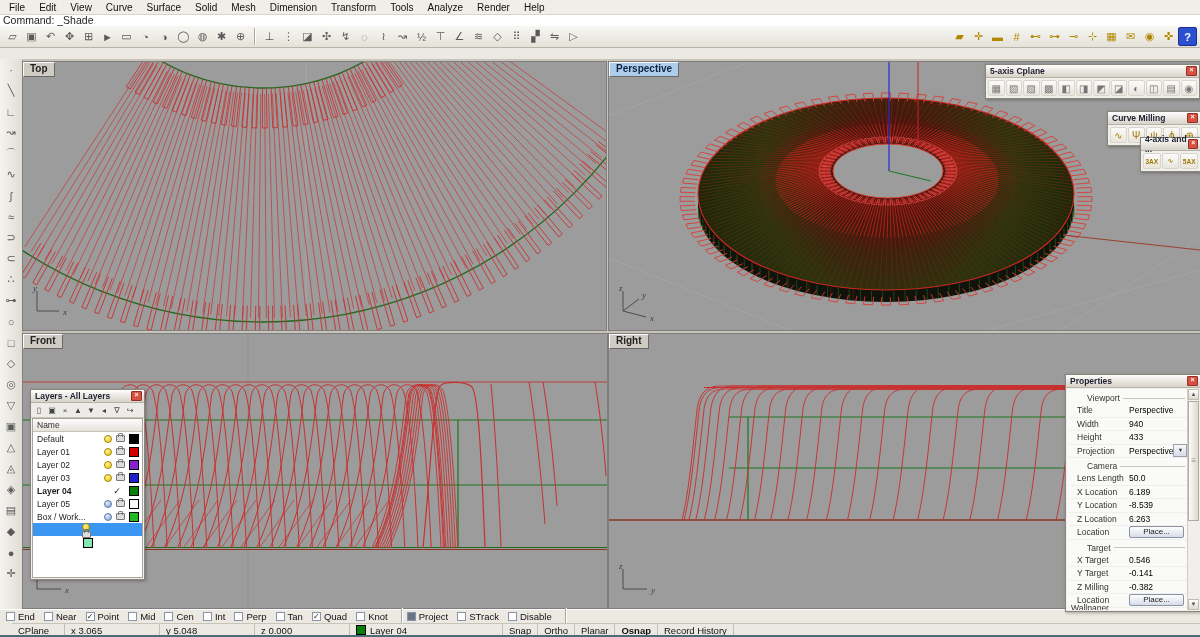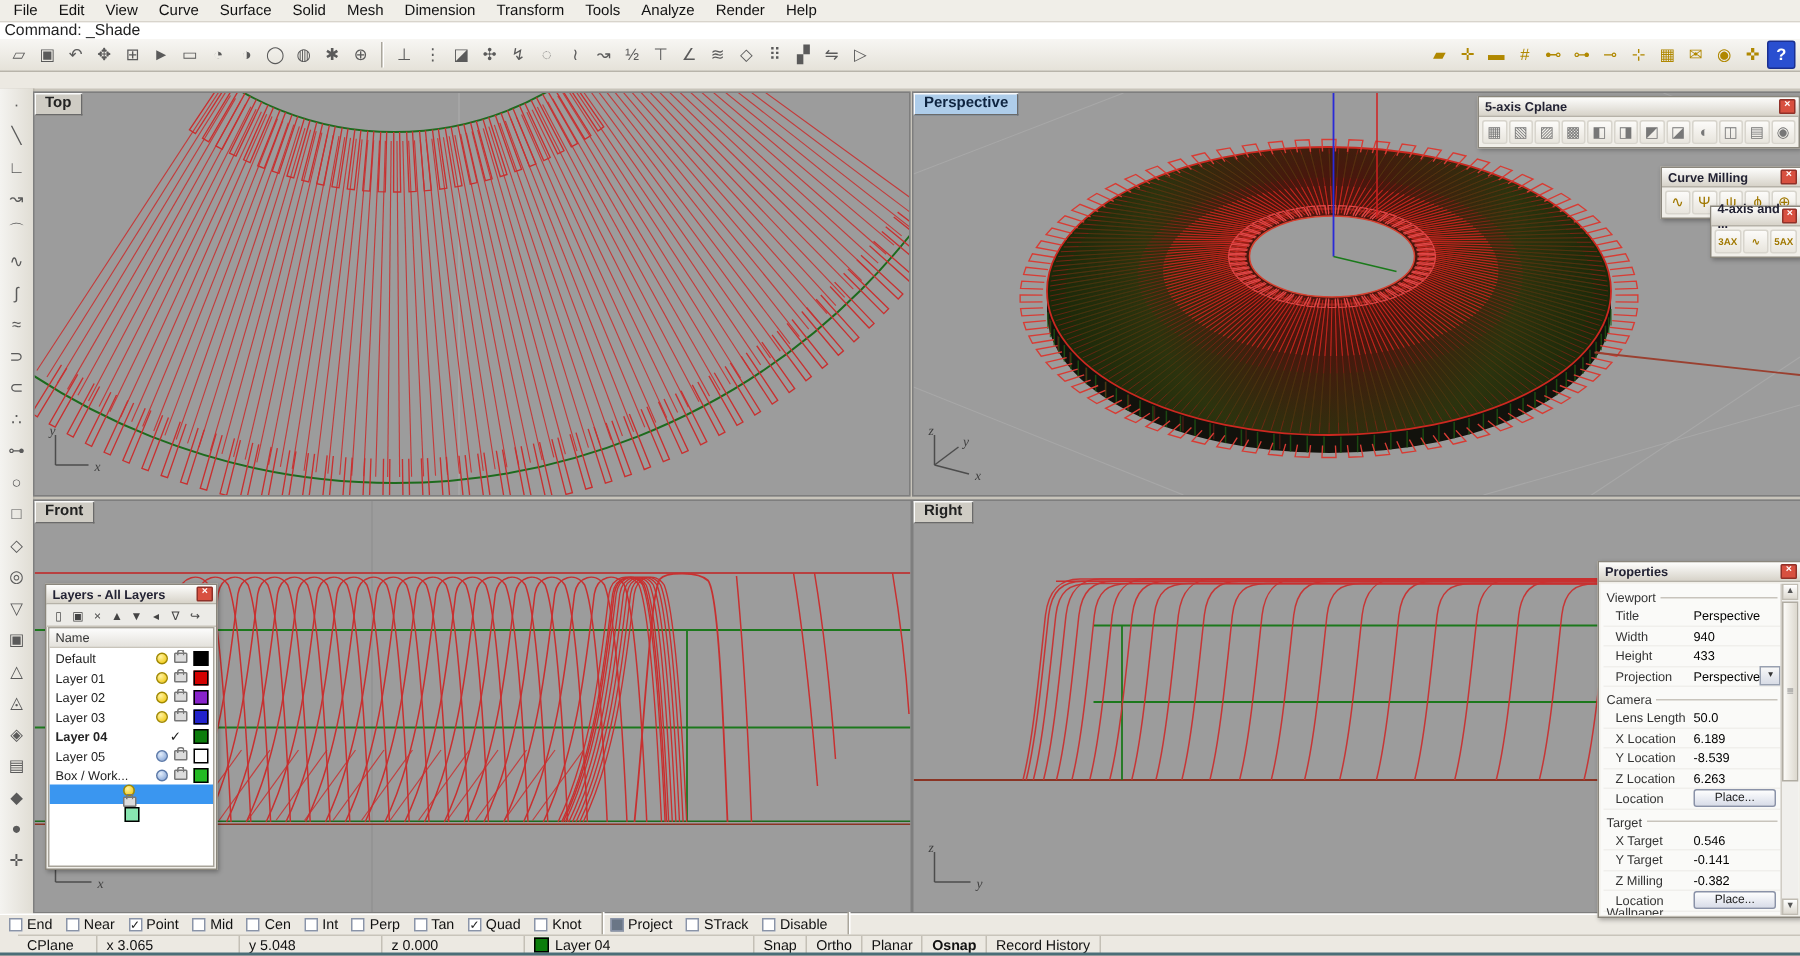--- a/index.html
+++ b/index.html
@@ -56,21 +56,21 @@
   .bulb{width:6px;height:6px;border-radius:50%;background:radial-gradient(circle at 35% 30%,#fff2a0,#f0c400);border:1px solid #a08800;margin-right:4px;flex:none;}
   .bulb.off{background:radial-gradient(circle at 35% 30%,#e4eefb,#7d9fd4);border-color:#5a78a8;}
   .lock{width:7px;height:5px;background:#dcdcdc;border:1px solid #777;border-radius:1px;position:relative;margin-right:4px;flex:none;}
   .lock:before{content:"";position:absolute;left:1px;top:-3px;width:3px;height:3px;border:1px solid #777;border-bottom:none;border-radius:2px 2px 0 0;}
   .check{width:16px;margin-right:4px;font-size:9px;text-align:center;flex:none;}
   .swatch{width:8px;height:8px;border:1px solid #000;flex:none;}
   
   #props-panel{left:1065px;top:374px;width:134px;height:236px;z-index:5;}
   .pp-body{position:relative;background:#fafaf8;margin:1px;height:221px;overflow:hidden;font-size:8.5px;}
   .pp-content{margin-right:12px;padding:1px 0 0 2px;}
-  .pp-section{font-size:8.5px;color:#333;display:flex;align-items:center;gap:3px;margin:3px 0 1px 2px;}
+  .pp-section{font-size:8.5px;color:#333;display:flex;align-items:center;gap:3px;margin:3px 0 1px 18px;}
   .pp-section:after{content:"";flex:1;border-top:1px solid #c8c4bc;margin-right:2px;}
   .pp-row{display:flex;height:12.5px;align-items:center;padding-left:8px;border-bottom:1px solid #f0efec;}
   .pp-label{width:52px;color:#333;flex:none;}
   .pp-value{flex:1;color:#000;white-space:nowrap;}
   .pp-btn{flex:1;height:10px;border:1px solid #8a92a8;border-radius:2px;background:linear-gradient(#fefefe,#d8dce8);font-size:8px;text-align:center;line-height:9px;color:#222;margin-right:3px;}
   .dd-btn{width:12px;height:11px;border:1px solid #98a0b0;background:linear-gradient(#f8f8f8,#d8dce6);font-size:5.5px;text-align:center;line-height:10px;color:#333;flex:none;margin-right:2px;}
   .pp-trunc{position:absolute;left:4px;bottom:0;height:7px;overflow:hidden;color:#333;font-size:8.5px;}
   .pp-scroll{position:absolute;right:0;top:0;width:11px;height:100%;background:#f0efec;border-left:1px solid #d0ccc4;font-size:6px;color:#555;text-align:center;}
   .pp-up{height:9px;line-height:9px;border:1px solid #c0bcb2;background:linear-gradient(#fff,#ddd9d0);}
   .pp-thumb{height:118px;margin-top:1px;border:1px solid #b0aca2;background:linear-gradient(90deg,#fcfbf8,#dcd8ce);line-height:118px;font-size:8px;color:#888;}

